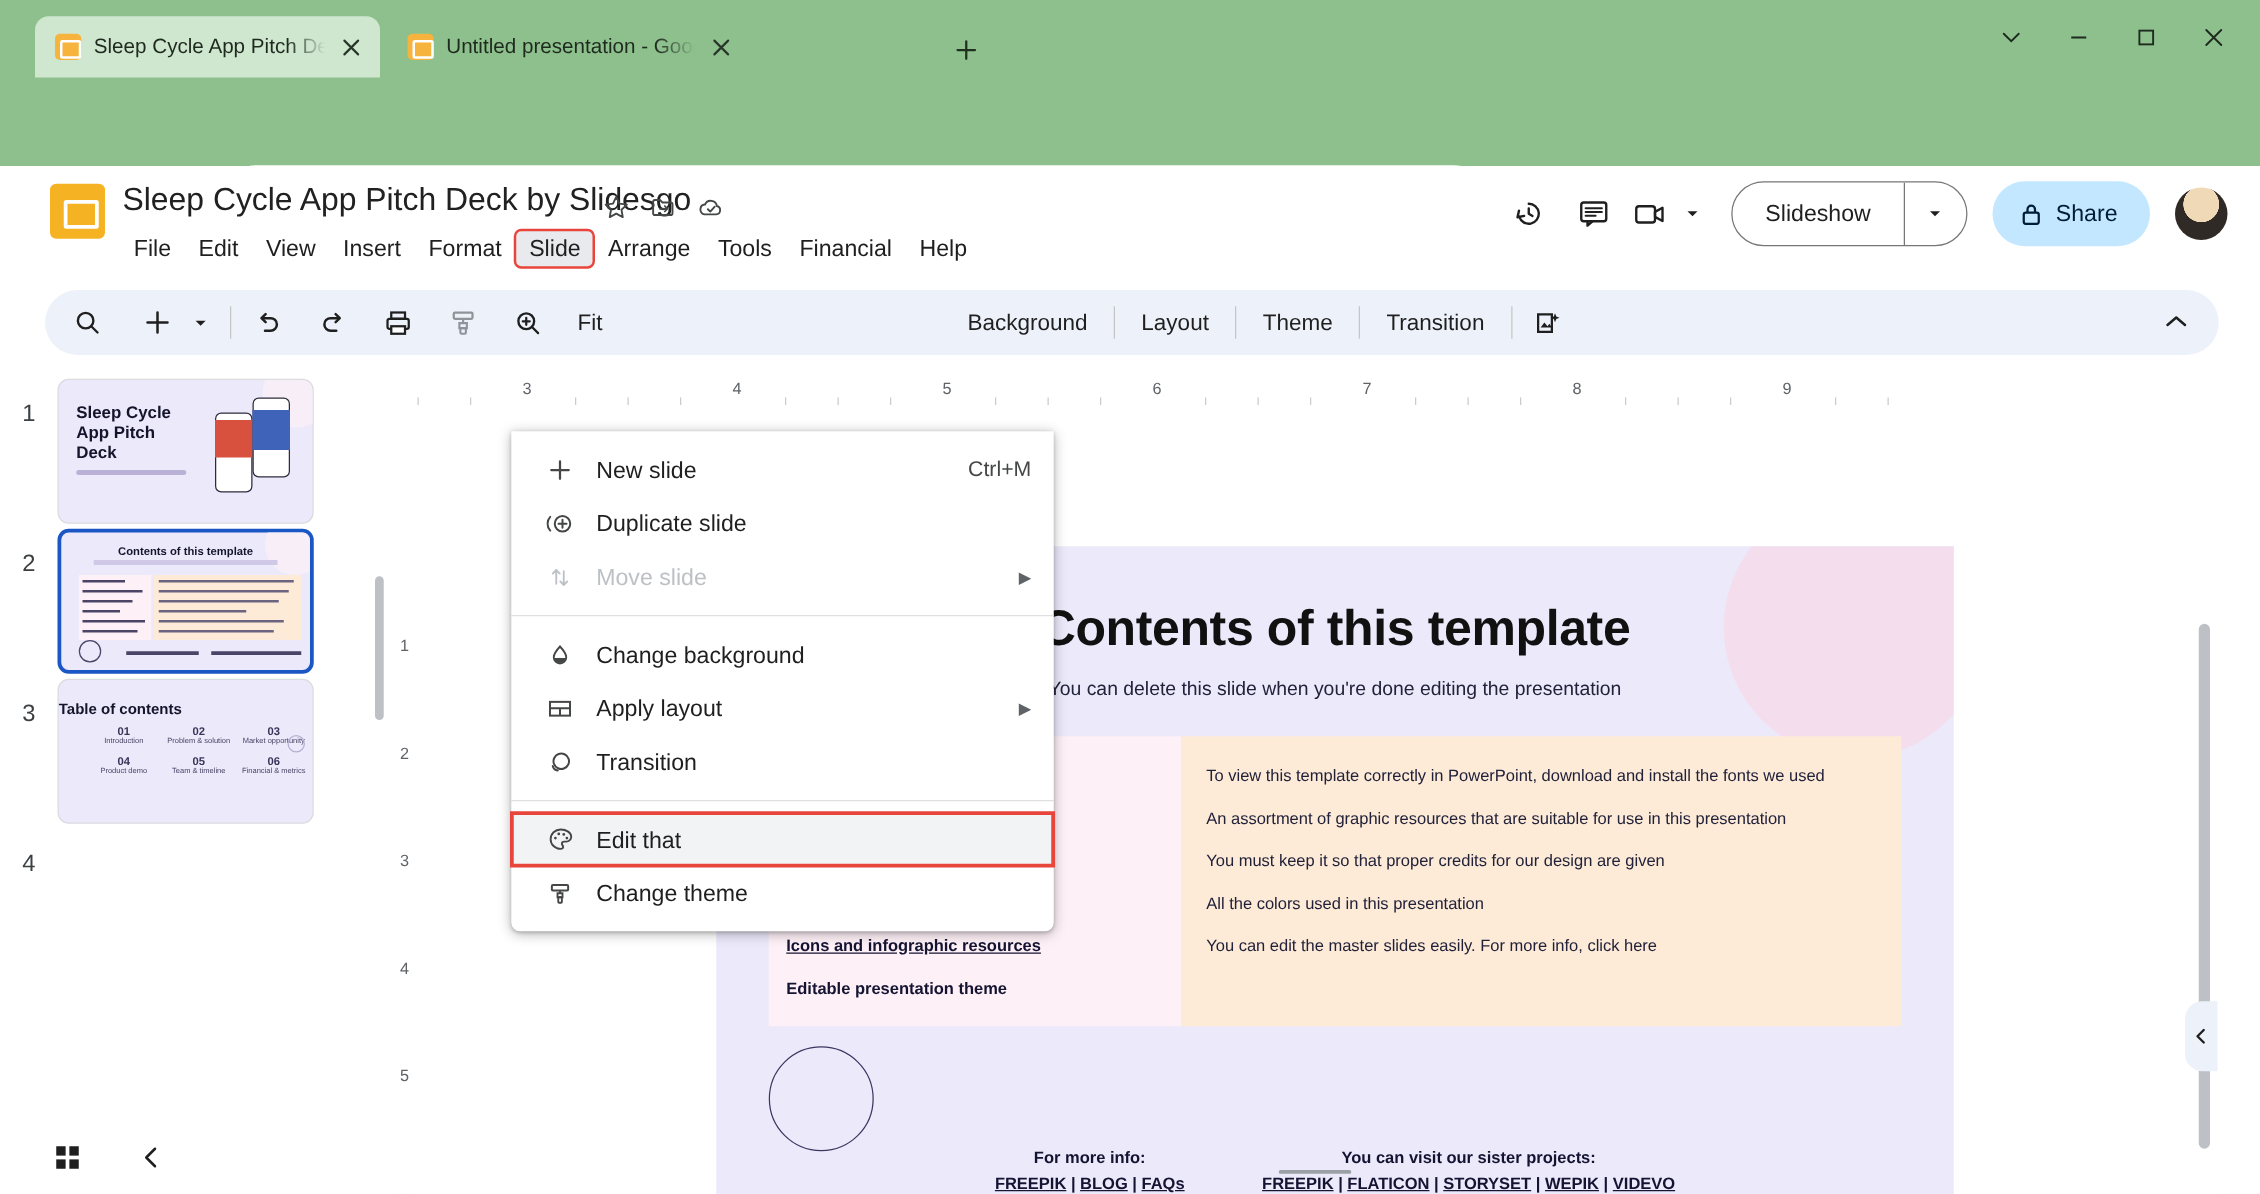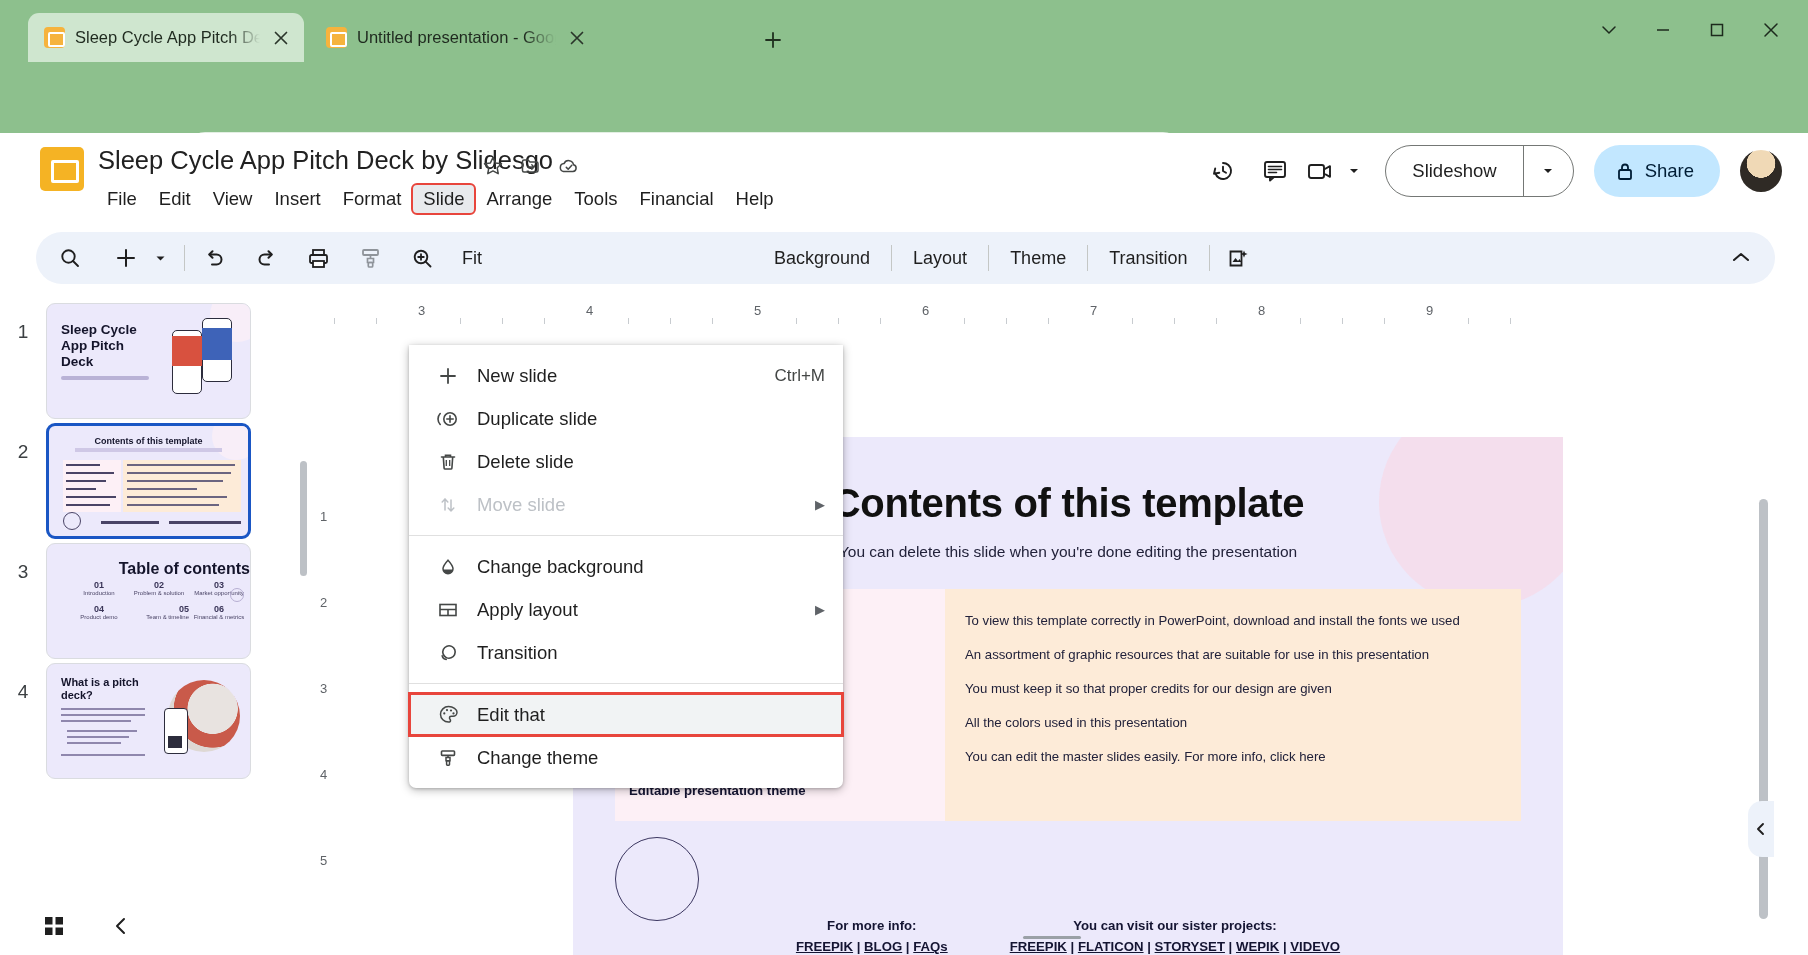--- a/index.html
+++ b/index.html
@@ -661,66 +661,53 @@
         <div style="position:absolute;left:78px;top:78px;width:92px;height:2px;background:#6b6480;"></div>
         <div style="position:absolute;left:14px;bottom:6px;width:18px;height:18px;border:1px solid #4a4466;border-radius:50%;"></div>
         <div style="position:absolute;left:52px;bottom:12px;width:58px;height:3px;background:#4a4466;"></div>
         <div style="position:absolute;left:120px;bottom:12px;width:72px;height:3px;background:#4a4466;"></div>
       </div>
     </div>
 
     <div class="thumb-row" style="top:250px;">
       <div class="thumb-num">3</div>
       <div class="thumb">
-        <div style="position:absolute;left:0;right:0;top:16px;text-align:right;font-size:16px;font-weight:bold;color:#14142b;">Table of contents</div>
+        <div style="position:absolute;left:0;right:0;top:16px;text-align:left;font-size:12px;font-weight:bold;color:#14142b;">Table of contents</div>
         <div style="position:absolute;left:22px;top:36px;width:182px;display:flex;flex-wrap:wrap;">
           <div style="width:60px;text-align:center;">
             <div style="font-size:9px;font-weight:bold;color:#3a3558;">01</div>
             <div style="font-size:6px;color:#4a4466;">Introduction</div>
           </div>
           <div style="width:60px;text-align:center;">
             <div style="font-size:9px;font-weight:bold;color:#3a3558;">02</div>
             <div style="font-size:6px;color:#4a4466;">Problem &amp; solution</div>
           </div>
           <div style="width:60px;text-align:center;">
             <div style="font-size:9px;font-weight:bold;color:#3a3558;">03</div>
             <div style="font-size:6px;color:#4a4466;">Market opportunity</div>
           </div>
           <div style="width:60px;text-align:center;margin-top:8px;">
             <div style="font-size:9px;font-weight:bold;color:#3a3558;">04</div>
             <div style="font-size:6px;color:#4a4466;">Product demo</div>
           </div>
-          <div style="width:60px;text-align:right;margin-top:8px;">
+          <div style="width:60px;text-align:center;margin-top:8px;">
             <div style="font-size:9px;font-weight:bold;color:#3a3558;">05</div>
             <div style="font-size:6px;color:#4a4466;">Team &amp; timeline</div>
           </div>
           <div style="width:60px;text-align:center;margin-top:8px;">
             <div style="font-size:9px;font-weight:bold;color:#3a3558;">06</div>
             <div style="font-size:6px;color:#4a4466;">Financial &amp; metrics</div>
           </div>
         </div>
         <div style="position:absolute;right:6px;top:44px;width:14px;height:14px;border:1px solid #b7afd2;border-radius:50%;"></div>
       </div>
     </div>
 
     <div class="thumb-row" style="top:370px;">
       <div class="thumb-num">4</div>
-      <div class="thumb">
-        <div style="position:absolute;left:14px;top:12px;font-size:11px;font-weight:bold;color:#14142b;line-height:1.2;width:90px;">What is a pitch deck?</div>
-        <div style="position:absolute;left:14px;top:44px;width:84px;height:2px;background:#8f87ad;"></div>
-        <div style="position:absolute;left:14px;top:50px;width:84px;height:2px;background:#8f87ad;"></div>
-        <div style="position:absolute;left:14px;top:56px;width:70px;height:2px;background:#8f87ad;"></div>
-        <div style="position:absolute;left:20px;top:66px;width:70px;height:2px;background:#8f87ad;"></div>
-        <div style="position:absolute;left:20px;top:72px;width:62px;height:2px;background:#8f87ad;"></div>
-        <div style="position:absolute;left:20px;top:78px;width:54px;height:2px;background:#8f87ad;"></div>
-        <div style="position:absolute;left:14px;top:90px;width:84px;height:2px;background:#8f87ad;"></div>
-        <div style="position:absolute;right:10px;top:16px;width:72px;height:72px;border-radius:50%;background:radial-gradient(circle at 62% 40%, #e8e3e0 0 40%, #c95a4a 41% 62%, #ded8d4 63% 100%);"></div>
-        <div style="position:absolute;right:62px;top:44px;width:24px;height:46px;border-radius:4px;background:#fff;border:1.3px solid #2c2c3c;"></div>
-        <div style="position:absolute;right:68px;top:72px;width:14px;height:12px;background:#2c2c3c;"></div>
-      </div>
     </div>
 
     <div id="filmstrip-scroll"></div>
 
     <div id="filmstrip-bottom">
       <div style="color:#1f1f1f;">
         <svg width="24" height="24" viewBox="0 0 24 24">
             <rect x="3" y="3" width="7.5" height="7.5" fill="currentColor"></rect>
             <rect x="13.5" y="3" width="7.5" height="7.5" fill="currentColor"></rect>
             <rect x="3" y="13.5" width="7.5" height="7.5" fill="currentColor"></rect>
@@ -832,31 +819,20 @@
       <span class="mi-ico">
         <svg width="22" height="20" viewBox="0 0 22 20">
             <path d="M3.2 4.5a8 8 0 0 0 0 11" stroke="currentColor" stroke-width="1.6" fill="none" stroke-linecap="round"></path>
             <circle cx="13" cy="10" r="6.2" stroke="currentColor" stroke-width="1.6" fill="none"></circle>
             <path d="M13 6.8v6.4M9.8 10h6.4" stroke="currentColor" stroke-width="1.6" stroke-linecap="round"></path>
           </svg>
       </span>
       <span>Duplicate slide</span>
     </div>
 
-    <div class="mi">
-      <span class="mi-ico">
-        <svg width="20" height="20" viewBox="0 0 20 20">
-            <path d="M3.5 5h13" stroke="currentColor" stroke-width="1.6" stroke-linecap="round"></path>
-            <path d="M7.5 5V3.4h5V5" stroke="currentColor" stroke-width="1.6" fill="none"></path>
-            <path d="M5.3 5l.8 11.1a1 1 0 0 0 1 .9h5.8a1 1 0 0 0 1-.9L14.7 5" stroke="currentColor" stroke-width="1.6" fill="none"></path>
-            <path d="M8.3 8v6M11.7 8v6" stroke="currentColor" stroke-width="1.3"></path>
-          </svg>
-      </span>
-      <span>Delete slide</span>
-    </div>
 
 
     <div class="mi disabled">
       <span class="mi-ico">
         <svg width="20" height="20" viewBox="0 0 20 20">
             <path d="M7 15V4m0 0L4.2 6.9M7 4l2.8 2.9" stroke="currentColor" stroke-width="1.5" fill="none" stroke-linecap="round" stroke-linejoin="round"></path>
             <path d="M13 5v11m0 0l2.8-2.9M13 16l-2.8-2.9" stroke="currentColor" stroke-width="1.5" fill="none" stroke-linecap="round" stroke-linejoin="round"></path>
           </svg>
       </span>
       <span>Move slide</span>

